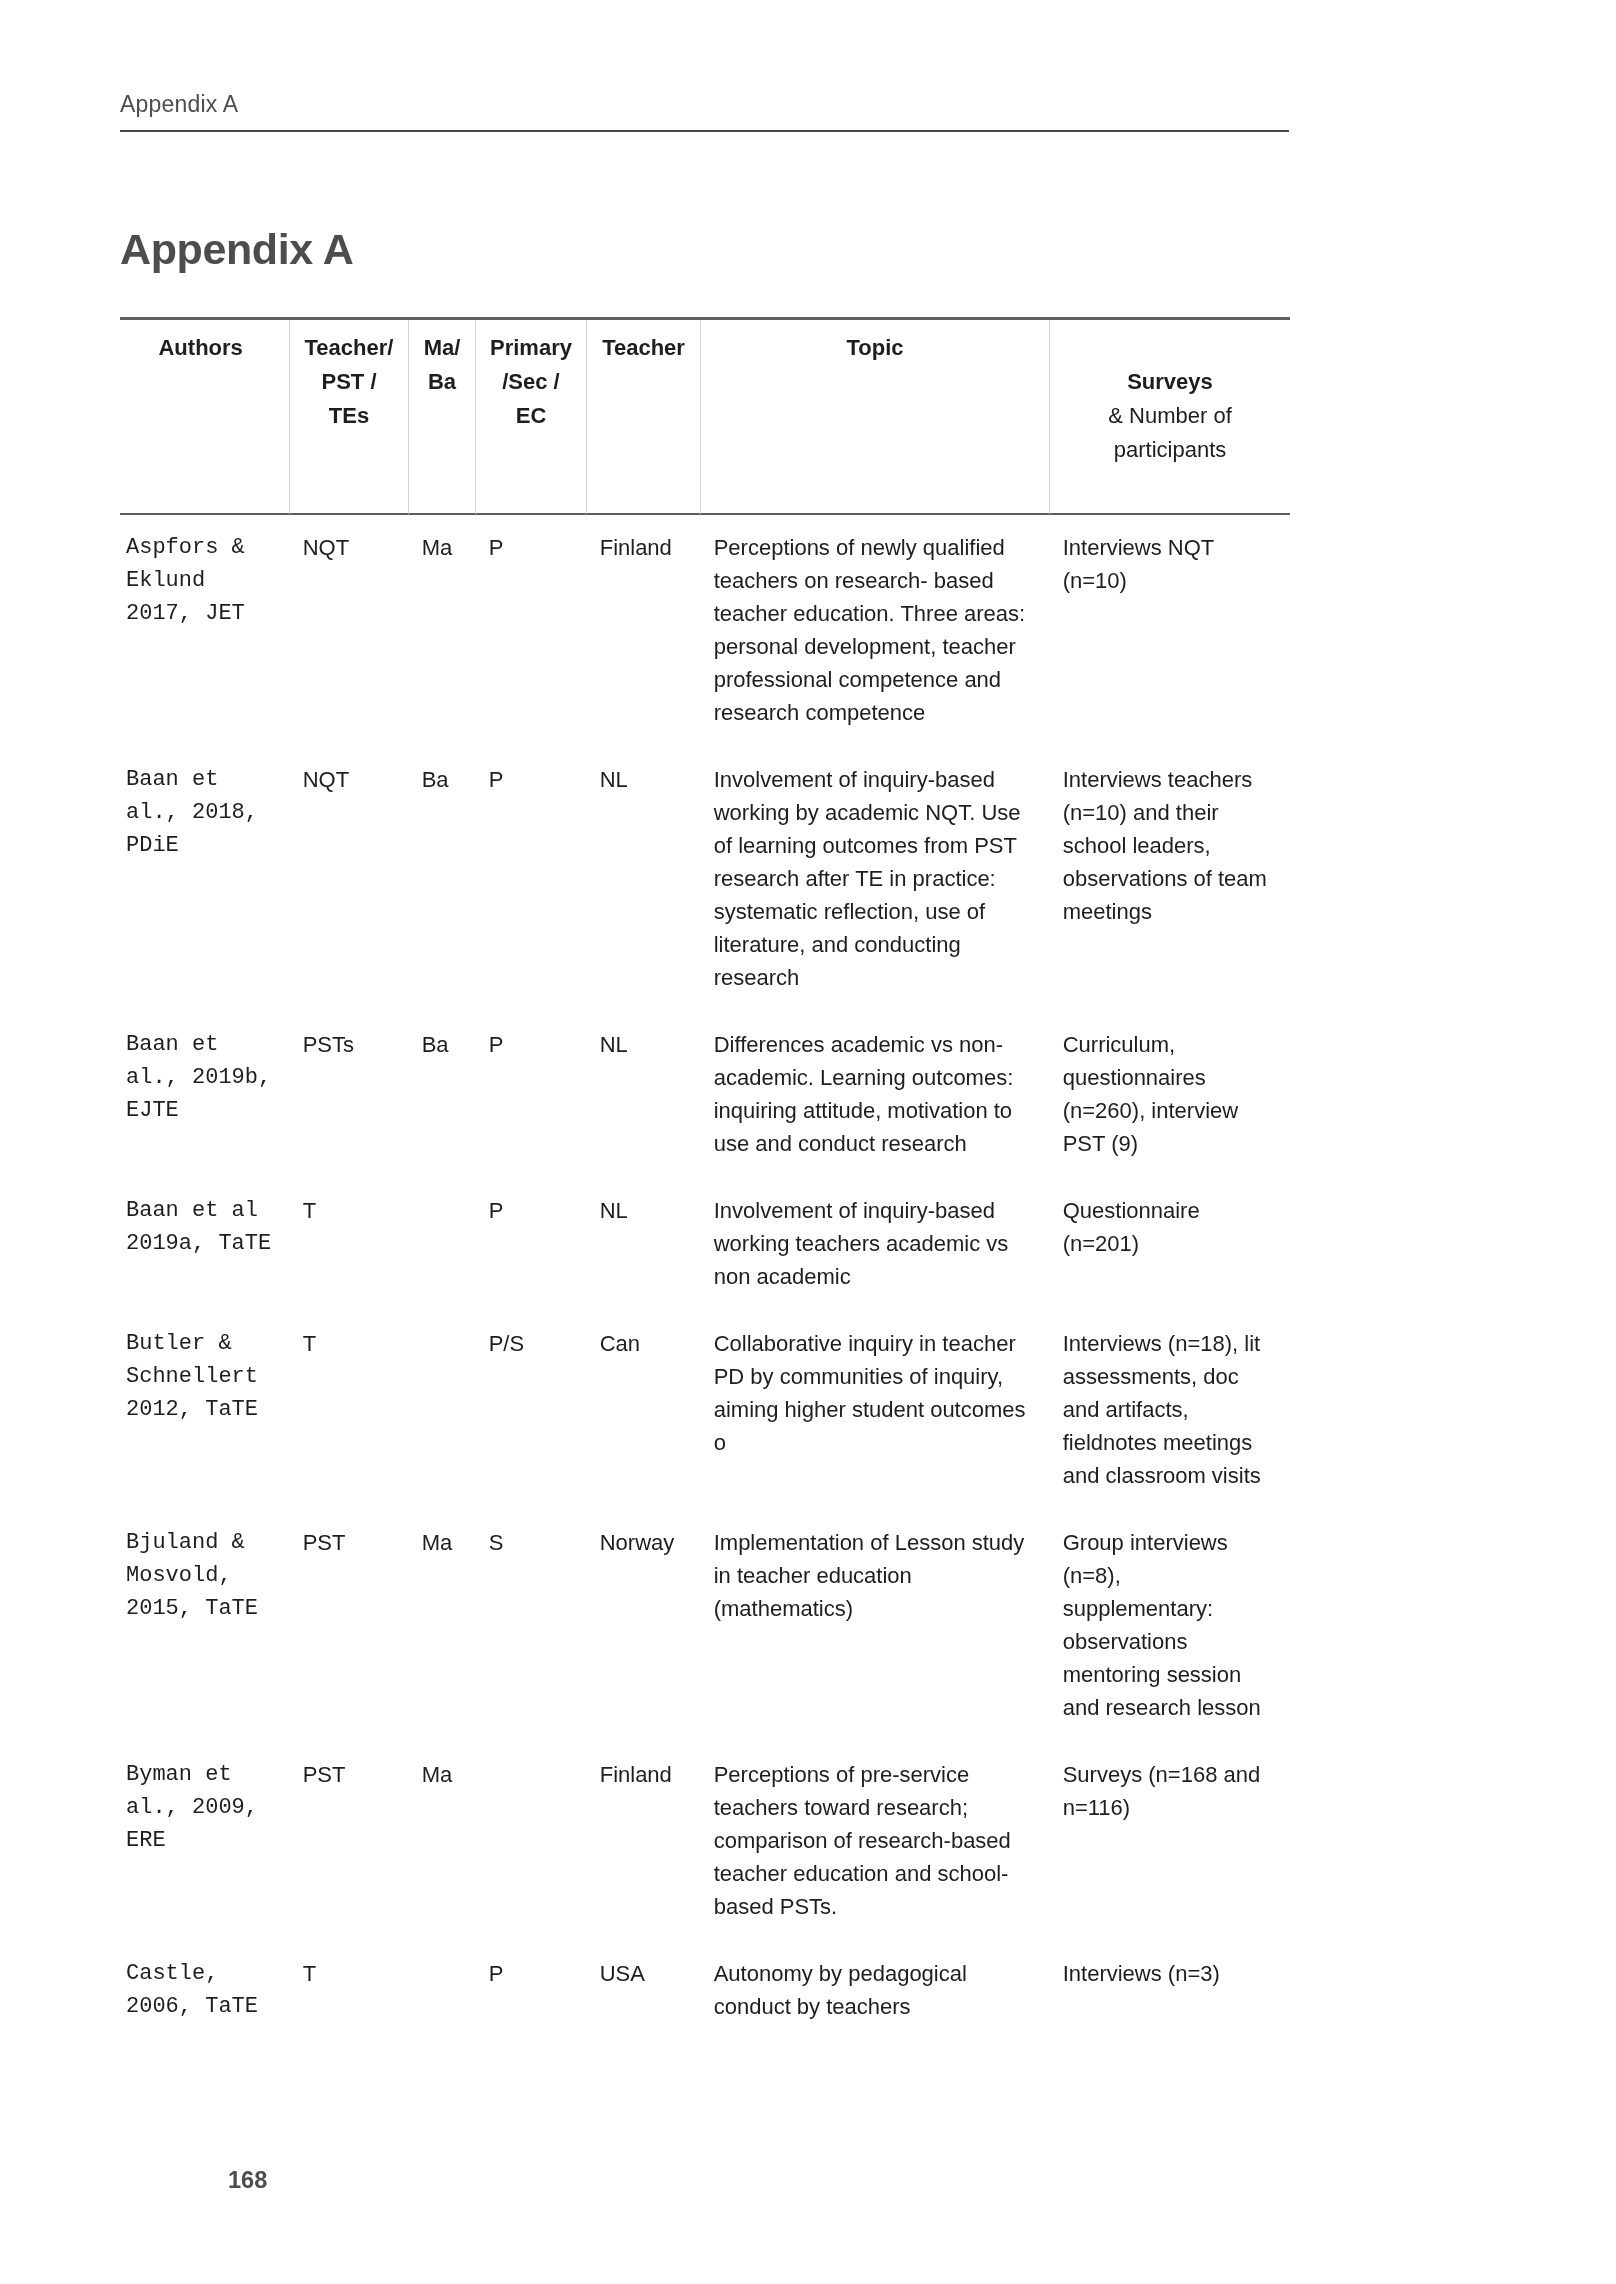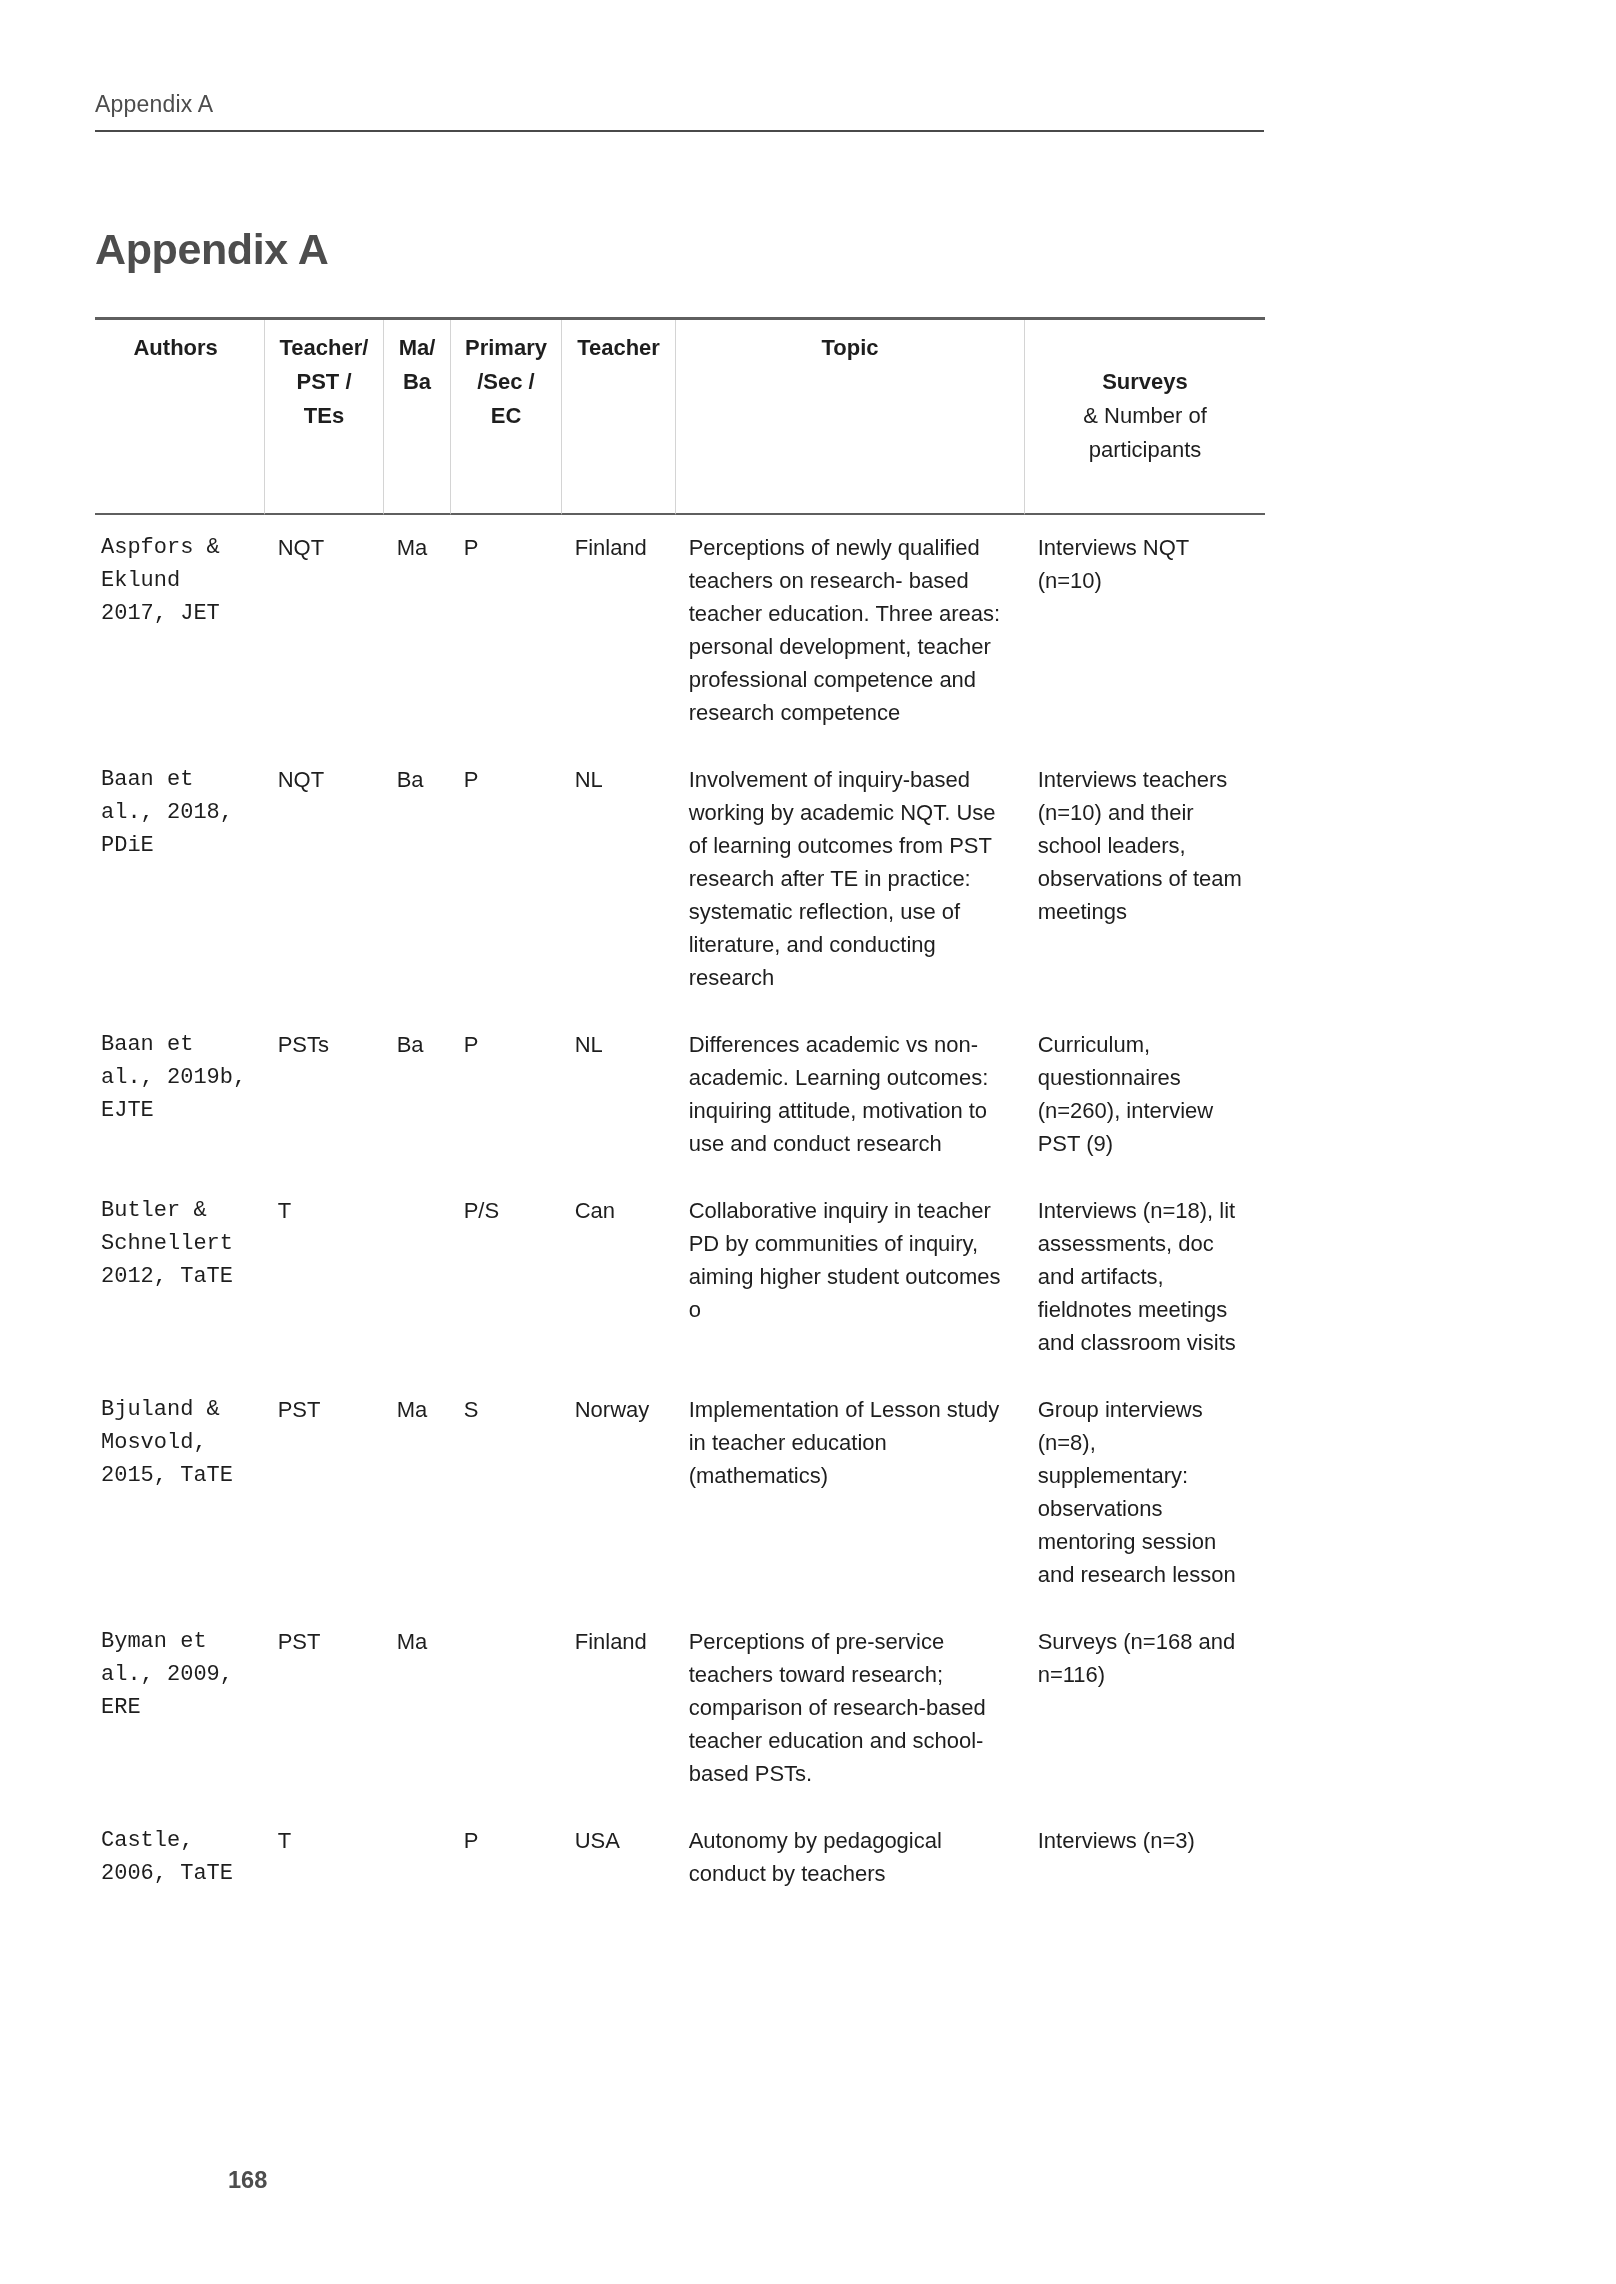--- a/index.html
+++ b/index.html
@@ -4,21 +4,21 @@
 <style>
   * { margin: 0; padding: 0; box-sizing: border-box; }
   html, body { background: #e8e8e8; }
   .page {
     position: relative;
     width: 1616px;
     height: 2284px;
     background: #ffffff;
     font-family: "Liberation Sans", sans-serif;
     color: #1e1e1e;
-    padding: 91px 219px 0 95px;
+    padding: 91px 219px 0 120px;
     overflow: hidden;
   }
   .running-head {
     font-size: 23px;
     color: #4d4d4d;
     letter-spacing: 0.2px;
   }
   .head-rule {
     width: 1169px;
     height: 2.3px;
@@ -144,20 +144,29 @@
       <tr>
         <td>Baan et al., 2019b, EJTE</td>
         <td>PSTs</td>
         <td>Ba</td>
         <td>P</td>
         <td>NL</td>
         <td>Differences academic vs non-academic. Learning outcomes: inquiring attitude, motivation to use and conduct research</td>
         <td>Curriculum, questionnaires (n=260), interview PST (9)</td>
       </tr>
       <tr>
+        <td>Baan et al 2019a, TaTE</td>
+        <td>T</td>
+        <td></td>
+        <td>P</td>
+        <td>NL</td>
+        <td>Involvement of inquiry-based working teachers academic vs non academic</td>
+        <td>Questionnaire (n=201)</td>
+      </tr>
+      <tr>
         <td>Butler &amp; Schnellert 2012, TaTE</td>
         <td>T</td>
         <td></td>
         <td>P/S</td>
         <td>Can</td>
         <td>Collaborative inquiry in teacher PD by communities of inquiry, aiming higher student outcomes o</td>
         <td>Interviews (n=18), lit assessments, doc and artifacts, fieldnotes meetings and classroom visits</td>
       </tr>
       <tr>
         <td>Bjuland &amp; Mosvold, 2015, TaTE</td>

